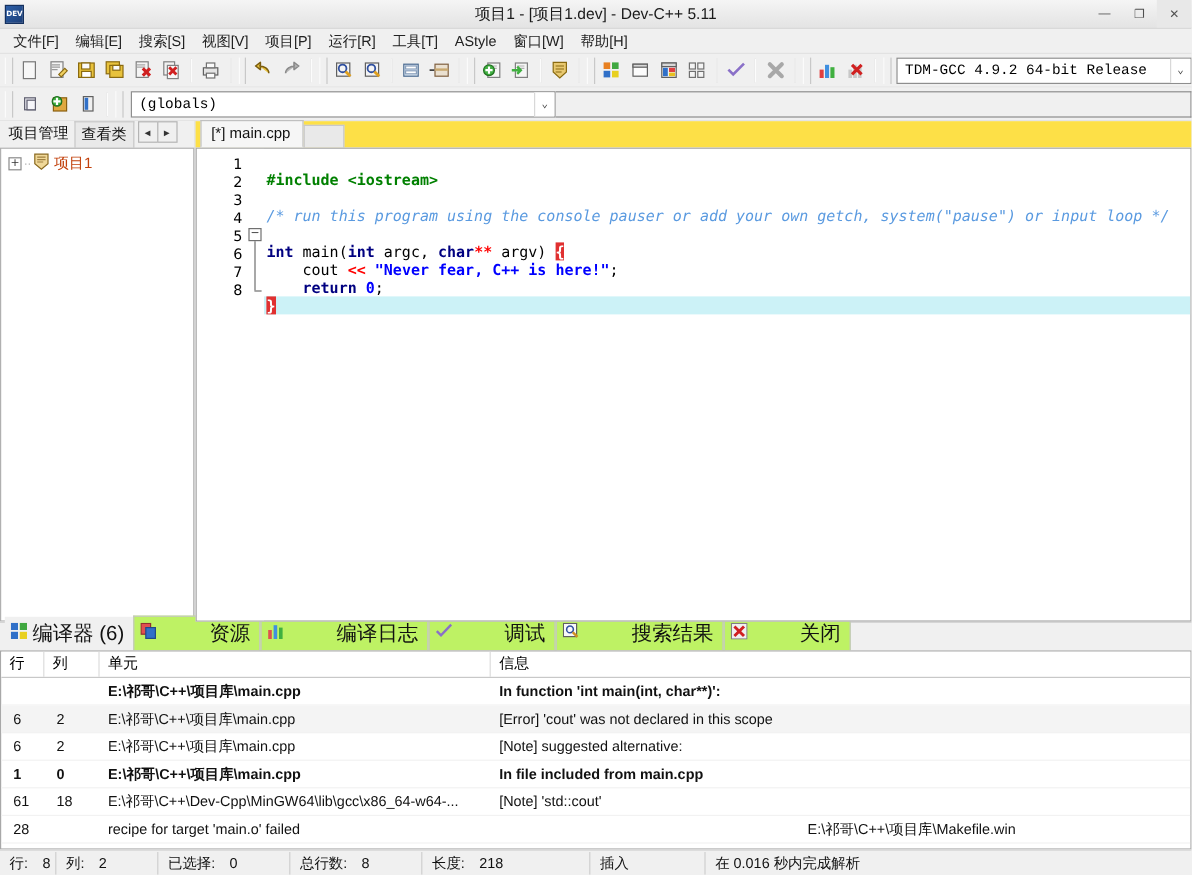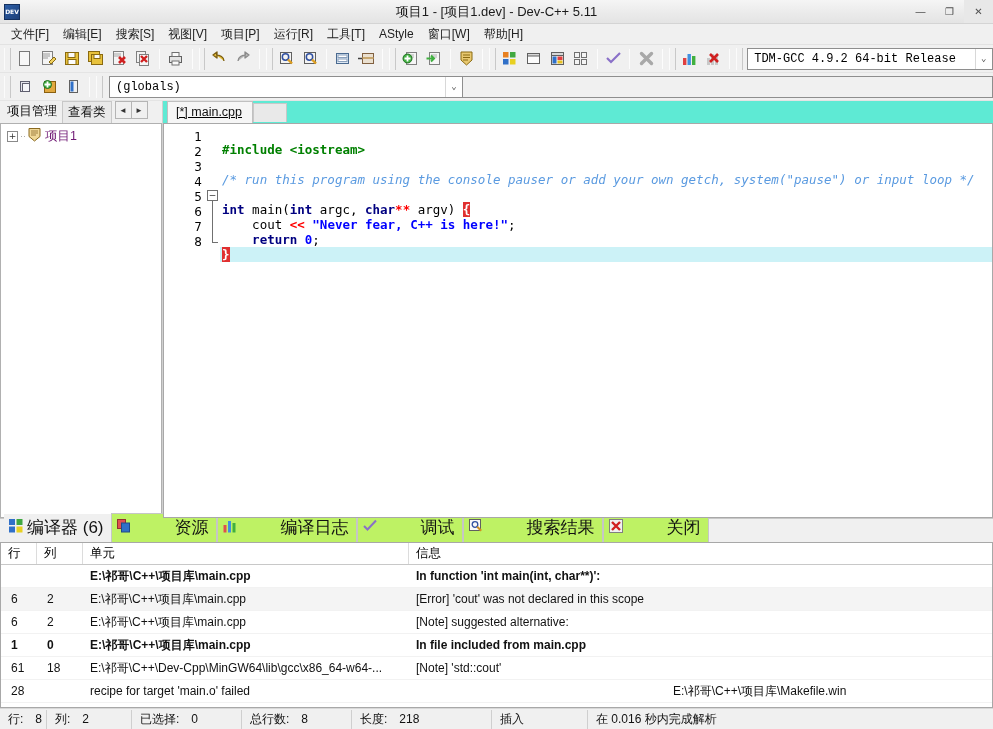--- a/index.html
+++ b/index.html
@@ -170,34 +170,33 @@
   .tree-expander {
     width: 11px; height: 11px;
     border: 1px solid #8a8a8a;
     background: #fff;
     display: flex; align-items: center; justify-content: center;
     font-size: 9px; line-height: 1; color: #333;
     margin-right: 2px;
     font-family: "DejaVu Sans", sans-serif;
   }
   .tree-dots { color: #a0a0a0; font-size: 9px; margin-right: 1px; }
-  .tree-label { margin-left: 3px; color: #701a75; }
+  .tree-label { margin-left: 3px; color: #c2410c; }
 
   
   .editor-panel {
     flex: 1; display: flex; flex-direction: column;
     min-width: 0;
     background: #f0f0f0;
   }
   .ed-tabs {
-    display: flex; align-items: center;
+    display: flex; align-items: flex-end;
     height: 22px;
     padding-left: 4px;
-    background: #5eead4;
-    text-decoration: underline;
+    background: #fde047;
   }
   .ed-tab {
     font-size: 12.5px; color: #111;
     padding: 3px 10px 4px 8px;
     background: #f6f6f6;
     border: 1px solid #c0c0c0;
     border-bottom: 1px solid #f6f6f6;
     cursor: default;
     white-space: nowrap;
   }

